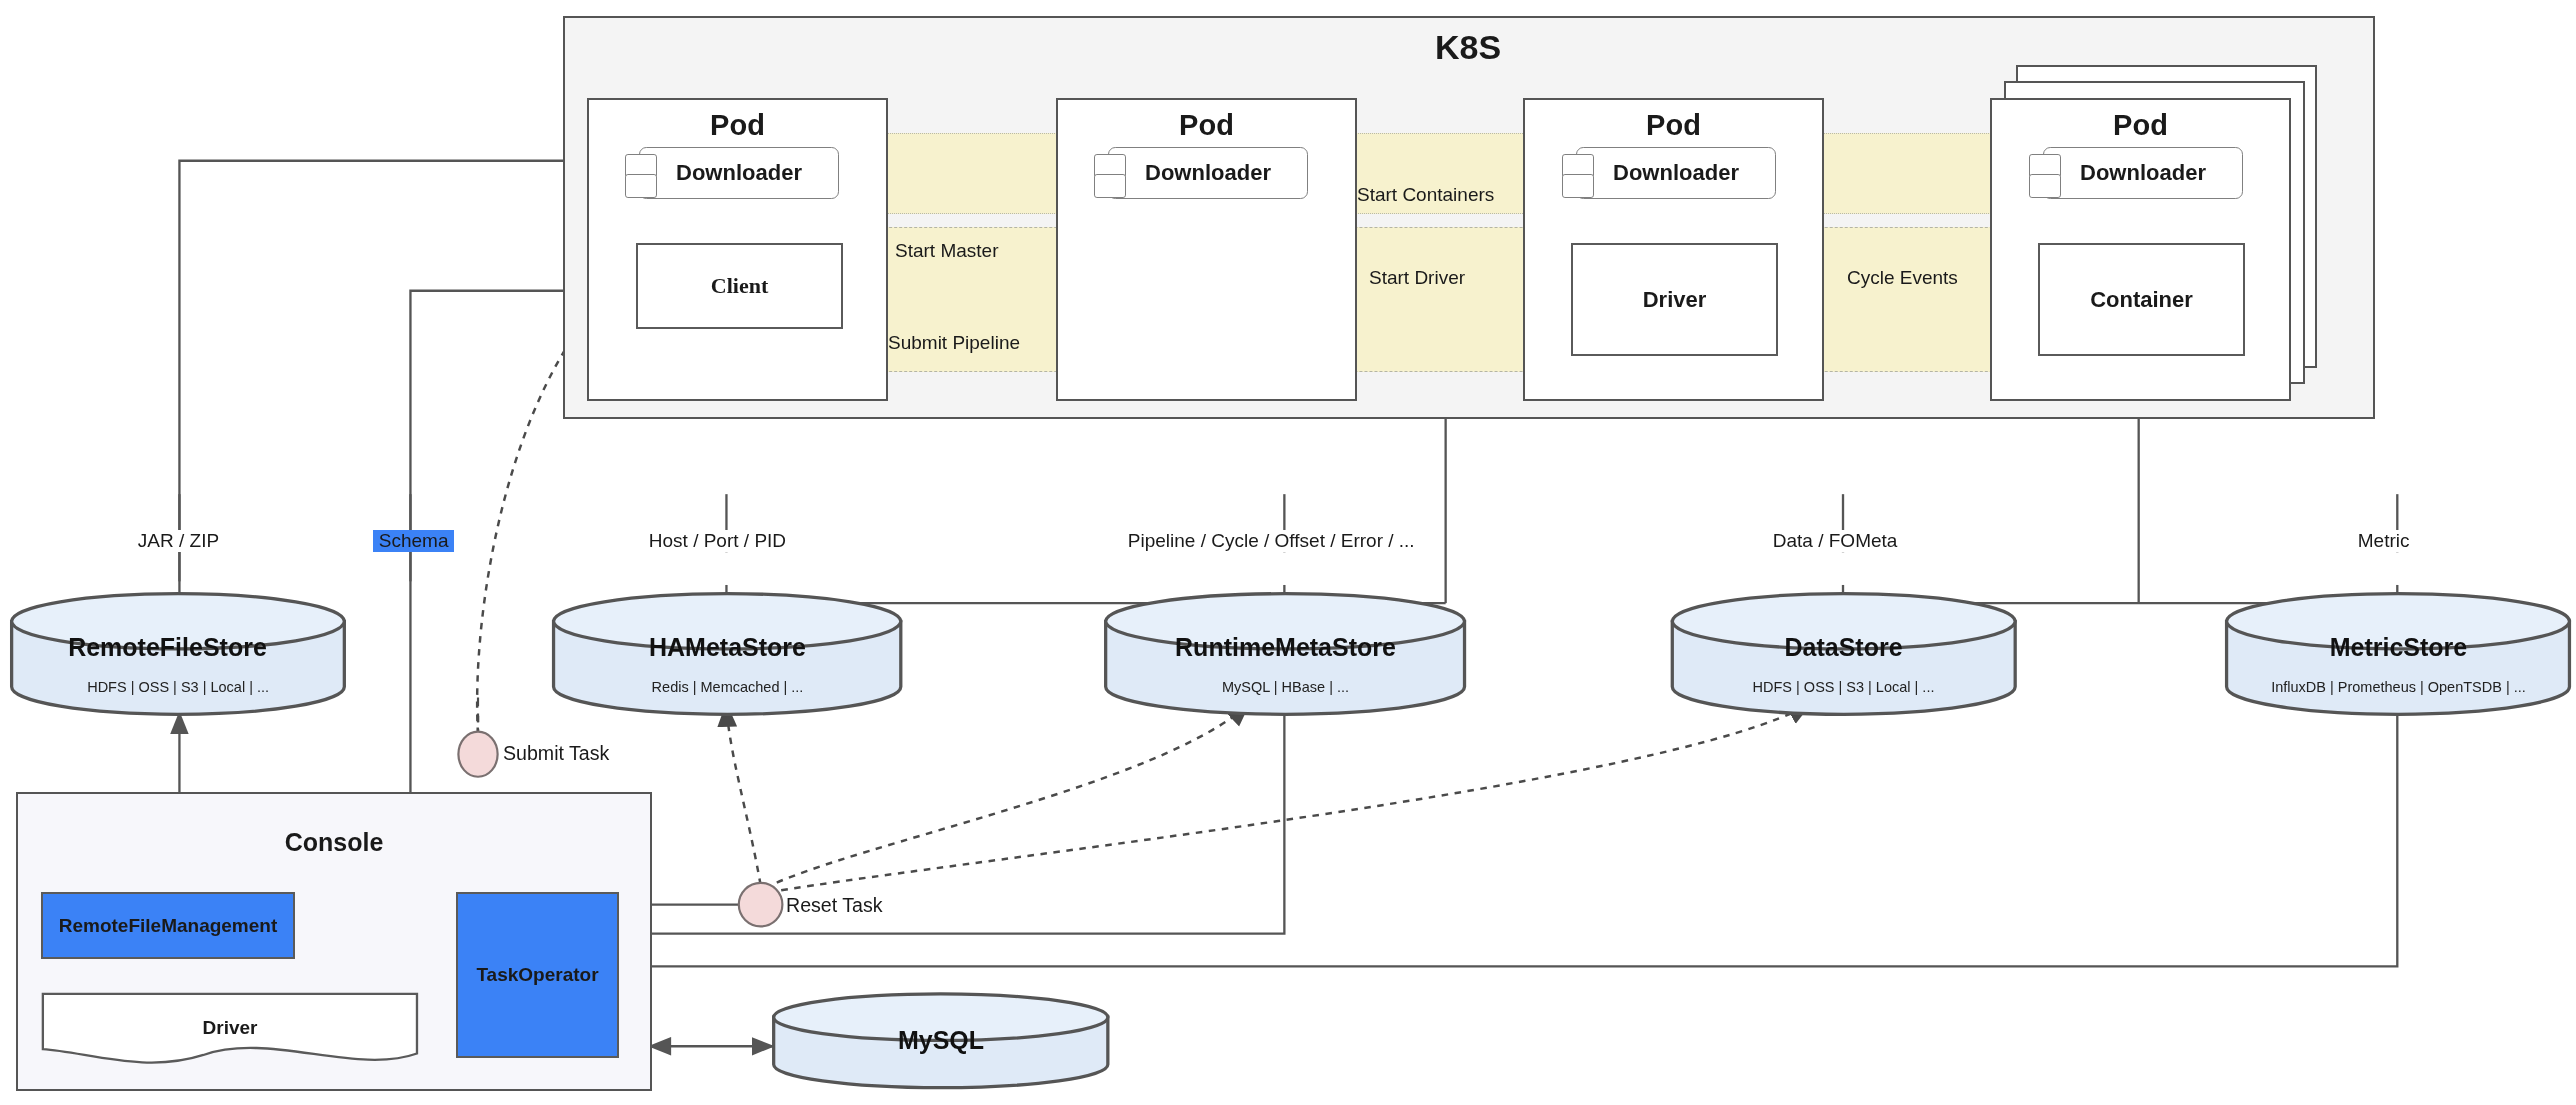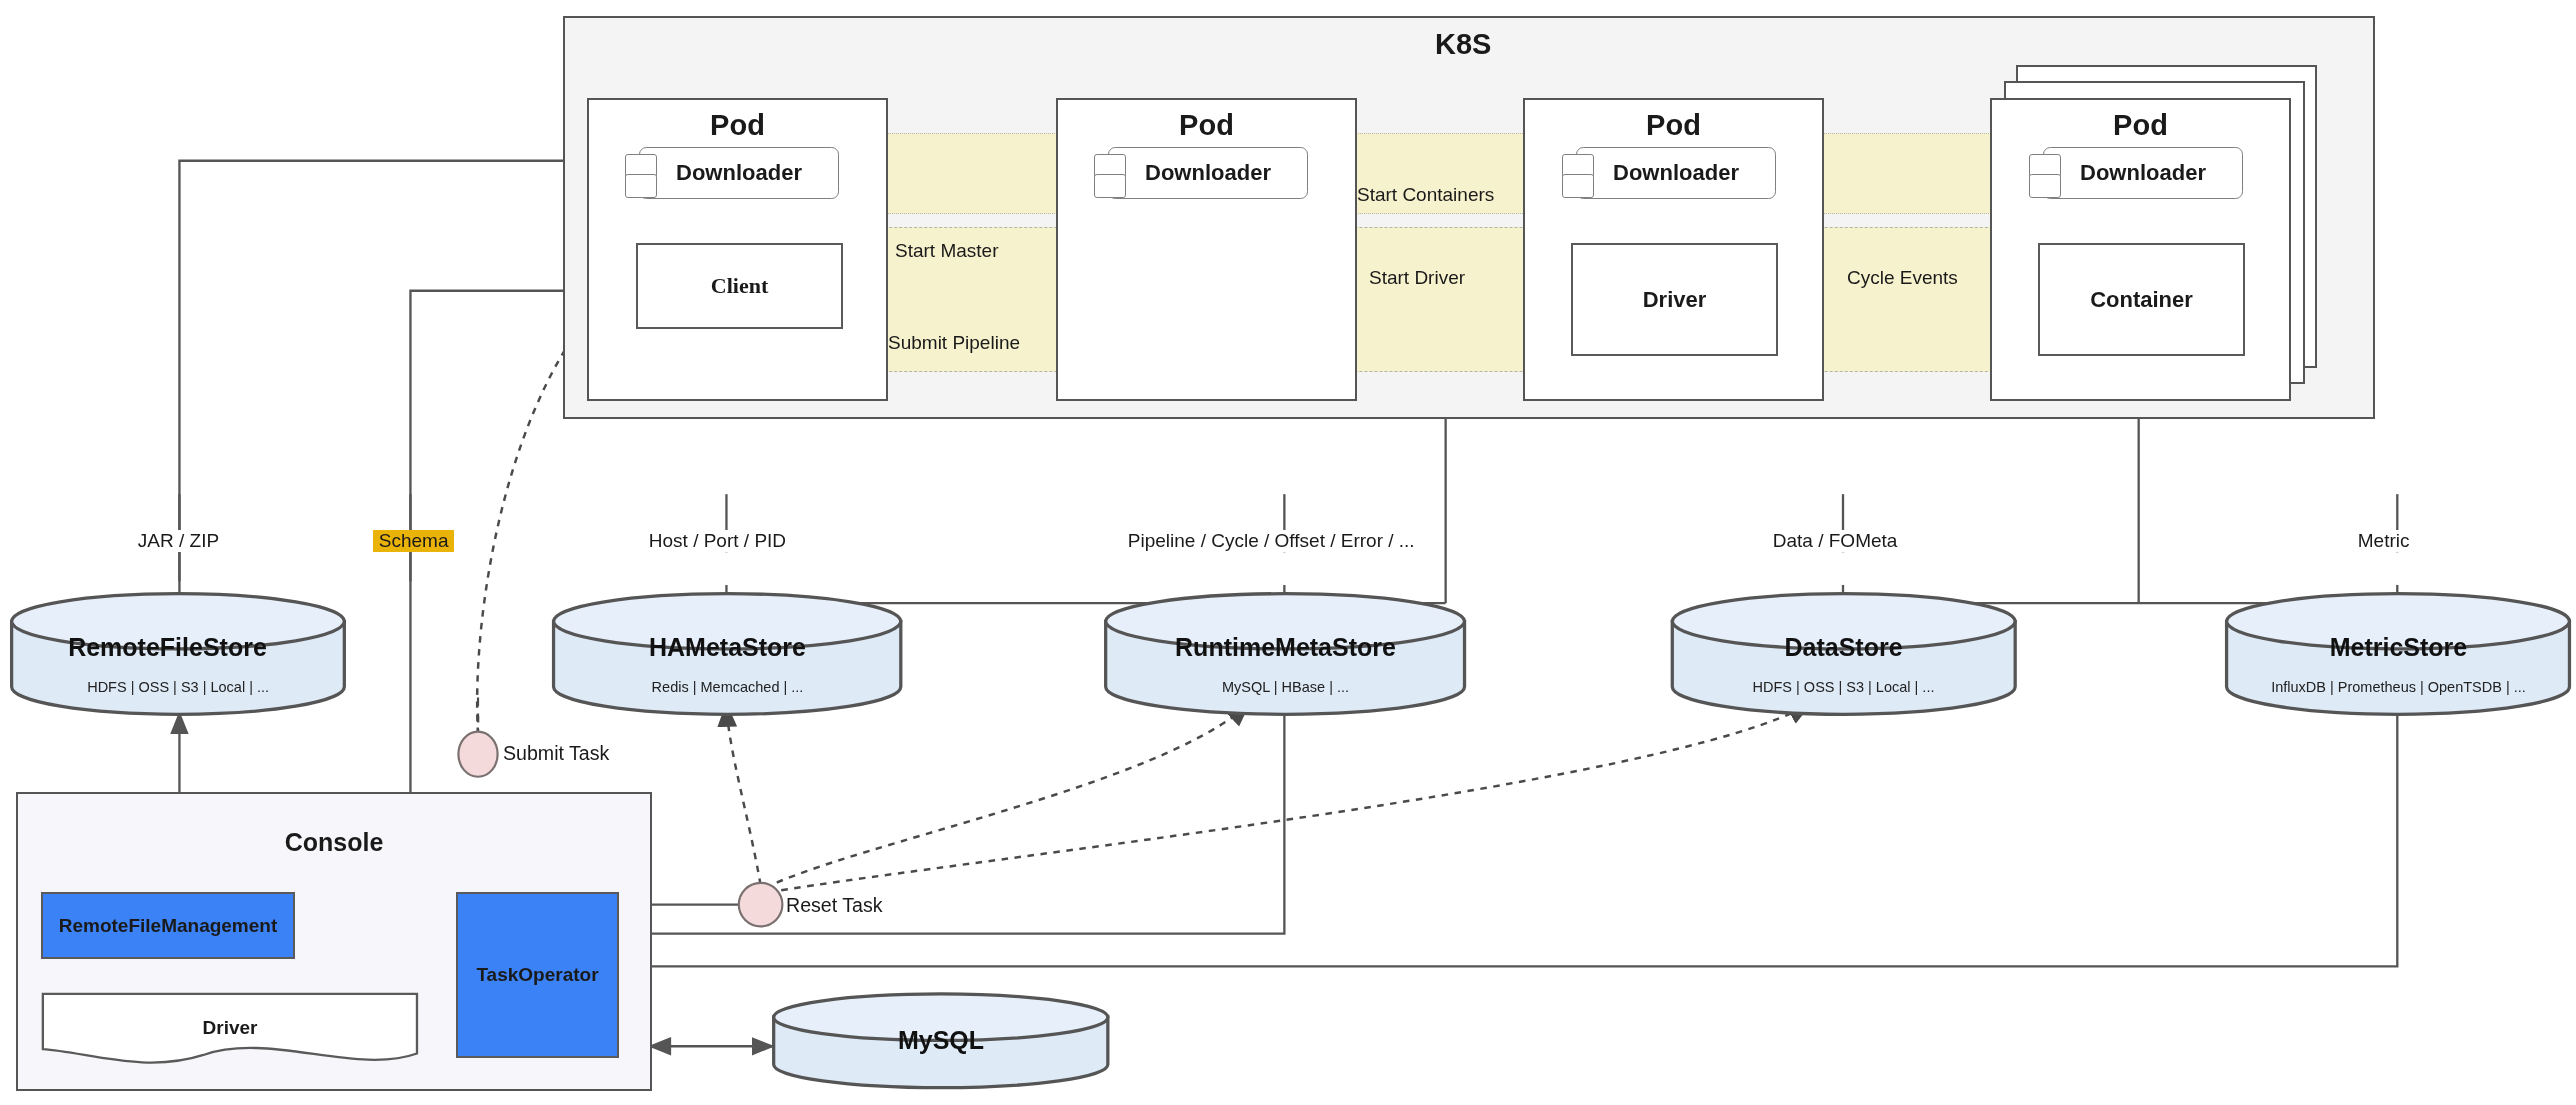--- a/index.html
+++ b/index.html
@@ -4,21 +4,21 @@
 <style>
   html,body{margin:0;padding:0;background:#ffffff;}
   body{font-family:"Liberation Sans", sans-serif;}
   #stage{position:relative;width:2576px;height:1106px;background:#fff;overflow:hidden;}
   svg.layer{position:absolute;left:0;top:0;width:2576px;height:1106px;pointer-events:none;}
   .box{position:absolute;box-sizing:border-box;}
   .lbl{position:absolute;white-space:nowrap;color:#1f1f1f;}
 
   
   .k8s{border:2.9px solid #555;background:#f4f4f4;}
-  .k8s-title{font-size:29px;font-weight:bold;color:#1a1a1a;}
+  .k8s-title{font-size:34px;font-weight:bold;color:#1a1a1a;}
 
   
   .pod{border:2.2px solid #555;background:#ffffff;}
   .pod-title{font-size:29px;font-weight:bold;color:#1a1a1a;}
   .pod-shadow{border:2.2px solid #555;background:#ffffff;}
 
   
   .band-top{background:#f7f2ce;border-top:1.5px dotted #b9b9a8;border-bottom:1.5px dotted #b9b9a8;}
   .band-bottom{background:#f7f2ce;border-top:1.5px dashed #b4b4a5;border-bottom:1.5px dashed #b4b4a5;}
 
@@ -207,21 +207,21 @@
       </div>
   </div>
 
   <div class="lbl elabel" style="left:895px;top:240px;">Start Master</div>
   <div class="lbl elabel" style="left:888px;top:332px;">Submit Pipeline</div>
   <div class="lbl elabel" style="left:1357px;top:184px;">Start Containers</div>
   <div class="lbl elabel" style="left:1369px;top:267px;">Start Driver</div>
   <div class="lbl elabel" style="left:1847px;top:267px;">Cycle Events</div>
 
   <div class="lbl elabel" style="left:132px;top:530px;background:#fff;padding:0 5.8px;">JAR / ZIP</div>
-  <div class="lbl elabel" style="left:373px;top:530px;background:#eab308;padding:0 5.8px;">Schema</div>
+  <div class="lbl elabel" style="left:373px;top:530px;background:#3b82f6;padding:0 5.8px;">Schema</div>
   <div class="lbl elabel" style="left:643px;top:530px;background:#fff;padding:0 5.8px;">Host / Port / PID</div>
   <div class="lbl elabel" style="left:1122px;top:530px;background:#fff;padding:0 5.8px;">Pipeline / Cycle / Offset / Error / ...</div>
   <div class="lbl elabel" style="left:1767px;top:530px;background:#fff;padding:0 5.8px;">Data / FOMeta</div>
   <div class="lbl elabel" style="left:2352px;top:530px;background:#fff;padding:0 5.8px;">Metric</div>
 
   <svg class="layer" viewBox="0 0 3546 1522" width="2576" height="1106">
     <g stroke="#555" stroke-width="4.5" fill="#dfeaf7">
 
       <path d="M16,855 L16,945 A229,38 0 0 0 474,945 L474,855 Z"></path>
       <ellipse cx="245" cy="855" rx="229" ry="38" fill="#e7f0fa"></ellipse>

